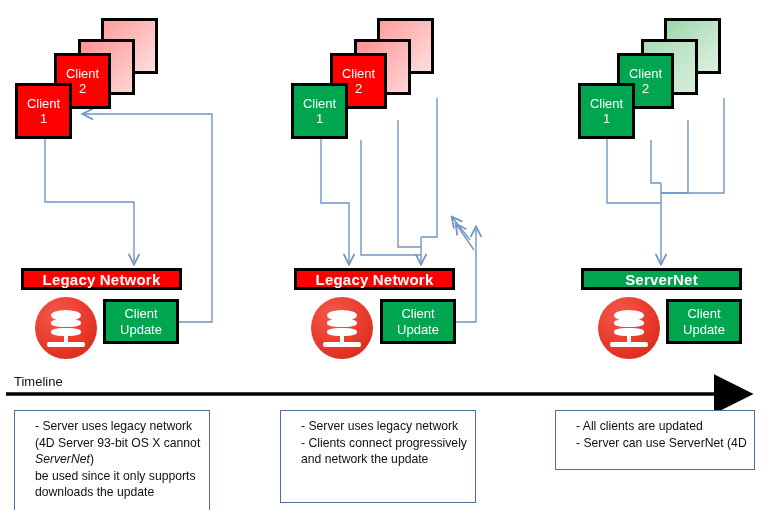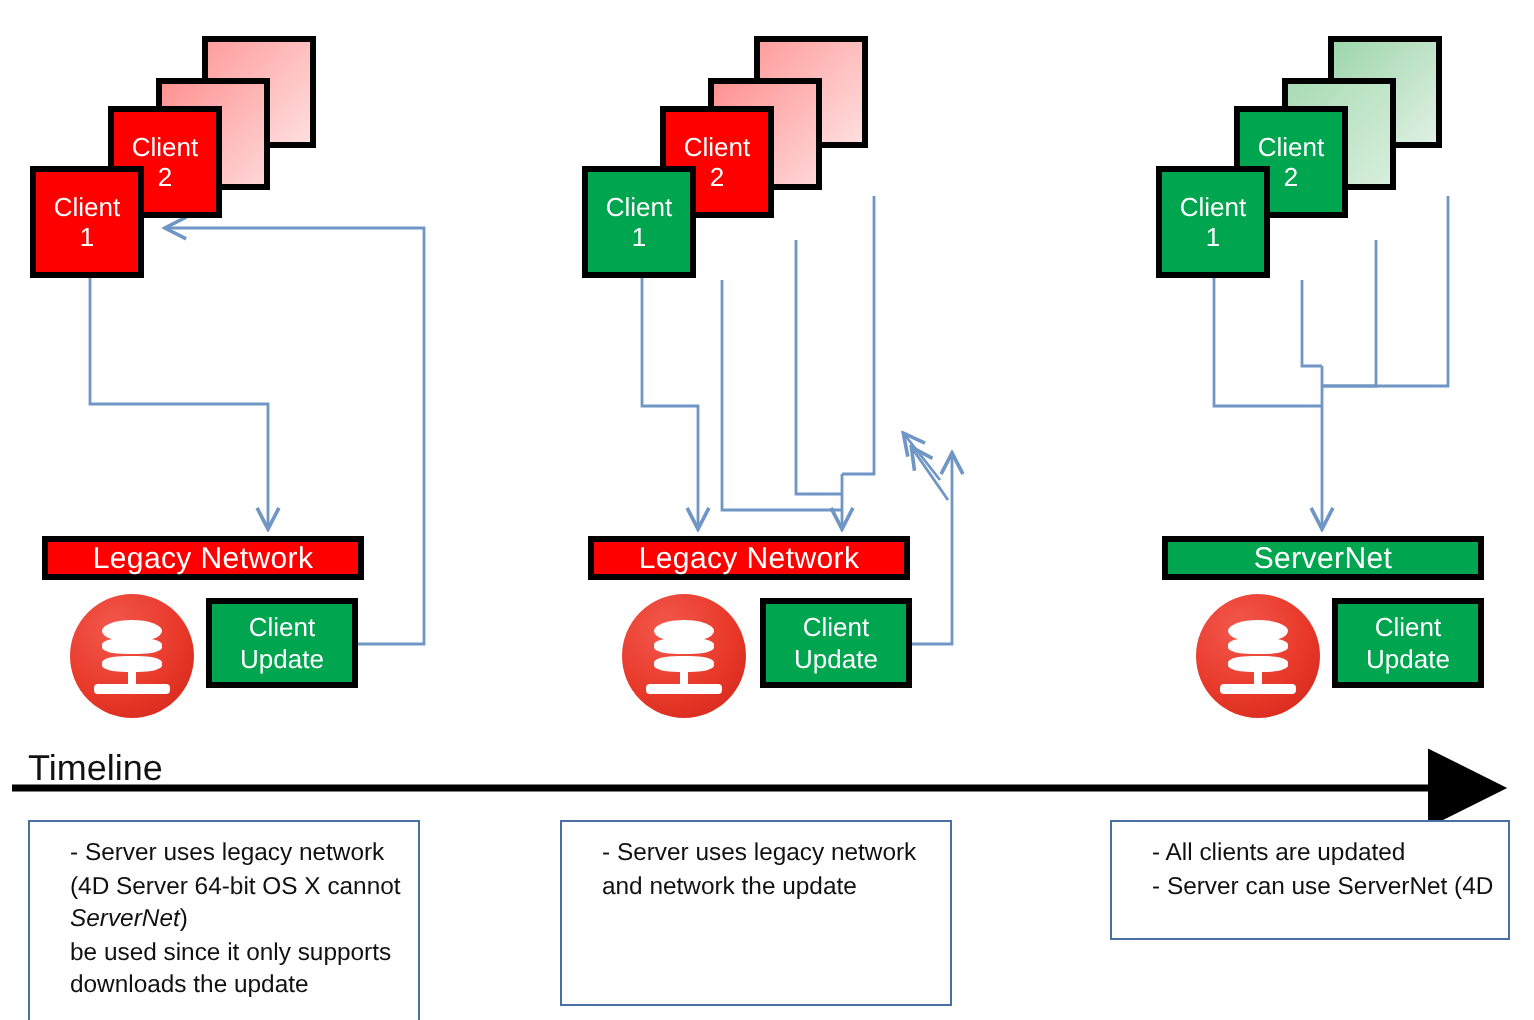--- a/index.html
+++ b/index.html
@@ -7,28 +7,28 @@
        font-family:"Liberation Sans",sans-serif;color:#111;}
   .stage{position:absolute;left:0;top:12px;width:767px;height:510px;}
   svg.wires{position:absolute;left:0;top:0;width:767px;height:510px;pointer-events:none;}
   .card{position:absolute;border:3px solid #000;box-sizing:border-box;
         display:flex;flex-direction:column;align-items:center;justify-content:center;
         color:#ffffff;font-size:13px;line-height:15px;text-align:center;}
   .card span{display:block;}
   .card.ghost{color:transparent;}
   .netbar{position:absolute;border:3px solid #000;box-sizing:border-box;
           display:flex;align-items:center;justify-content:center;
-          color:#ffffff;font-size:15px;font-weight:normal;letter-spacing:.2px;}
+          color:#ffffff;font-size:15px;font-weight:bold;letter-spacing:.2px;}
   .update{position:absolute;border:3px solid #000;box-sizing:border-box;background:#00a550;
           display:flex;flex-direction:column;align-items:center;justify-content:center;
           color:#ffffff;font-size:13px;line-height:16px;text-align:center;}
   .dbicon{position:absolute;width:62px;height:62px;border-radius:50%;
           background:radial-gradient(circle at 35% 28%, #f2584c 0%, #e8392a 55%, #cf2417 100%);}
   .dbicon i{position:absolute;background:#fff;display:block;}
-  .timeline-label{position:absolute;font-size:18px;color:#111;}
+  .timeline-label{position:absolute;font-size:13px;color:#111;}
   .note{position:absolute;border:1px solid #4a6fa5;box-sizing:border-box;background:#fff;
         font-size:12.2px;line-height:16.5px;color:#111;padding:7px 8px 5px 20px;}
   .note .ln{white-space:nowrap;}
   .note i{font-style:italic;}
 </style>
 </head>
 <body>
 
 <div class="stage">
 
@@ -163,28 +163,29 @@
 
   <div class="update" style="left:666px;top:287px;width:76px;height:45px;">
     <span>Client</span>
     <span>Update</span>
   </div>
 
   <div class="timeline-label" style="left:14px;top:362px;">Timeline</div>
 
   <div class="note" style="left:14px;top:398px;width:196px;height:110px;">
     <div class="ln">- Server uses legacy network</div>
-    <div class="ln">(4D Server 64-bit OS X cannot</div>
+    <div class="ln">(4D Server 93-bit OS X cannot</div>
     <div class="ln"><i>ServerNet</i>)</div>
     <div class="ln">be used since it only supports</div>
     <div class="ln">downloads the update</div>
   </div>
 
   <div class="note" style="left:280px;top:398px;width:196px;height:93px;">
     <div class="ln">- Server uses legacy network</div>
+    <div class="ln">- Clients connect progressively</div>
     <div class="ln">and network the update</div>
   </div>
 
   <div class="note" style="left:555px;top:398px;width:200px;height:60px;">
     <div class="ln">- All clients are updated</div>
     <div class="ln">- Server can use ServerNet (4D</div>
   </div>
 
 </div>
 

